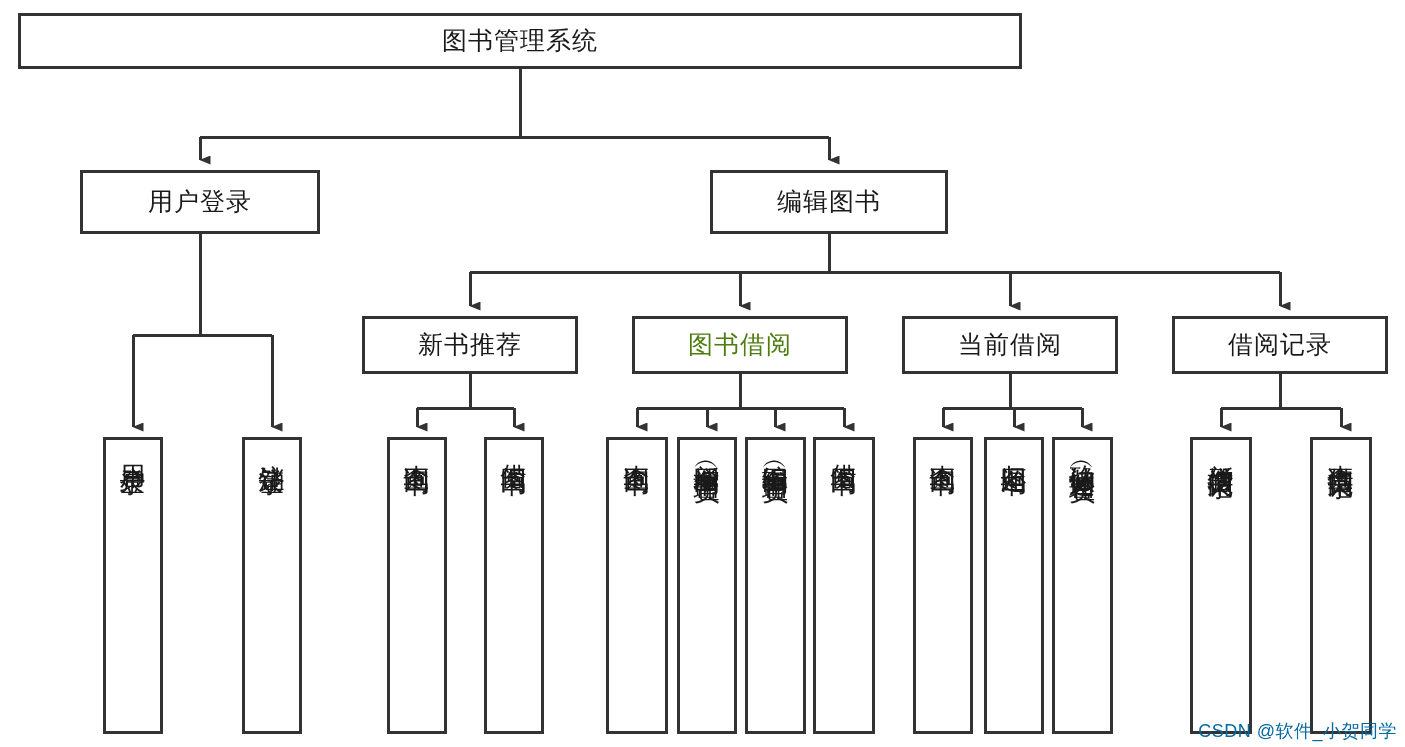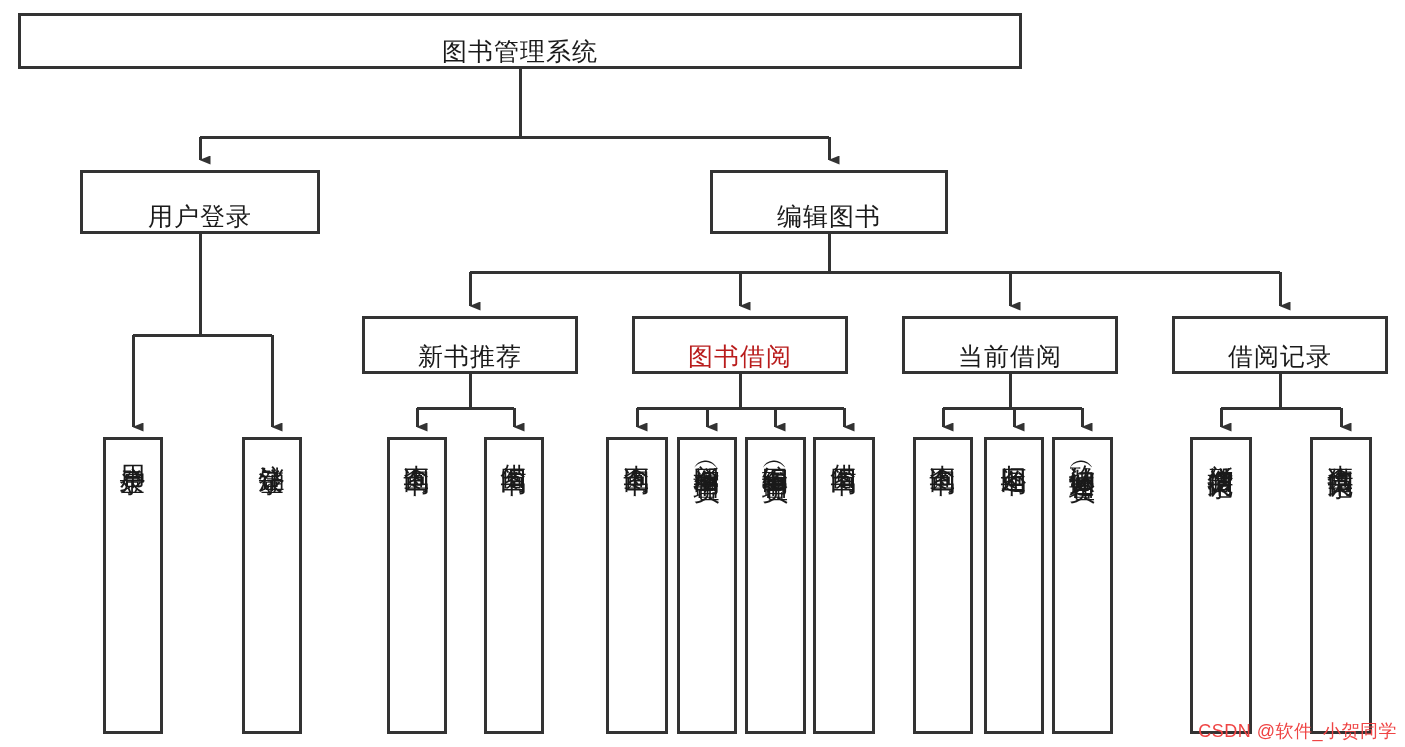--- a/index.html
+++ b/index.html
@@ -20,21 +20,21 @@
     top: 0;
     width: 1405px;
     height: 747px;
   }
   .node-box {
     position: absolute;
     box-sizing: border-box;
     border: 3px solid #333333;
     background: #ffffff;
     display: flex;
-    align-items: flex-end;
+    align-items: center;
     justify-content: center;
     color: #1a1a1a;
   }
   .node-label {
     display: block;
     text-align: center;
     line-height: 1.18;
     white-space: nowrap;
   }
   .node-box.horizontal .node-label {
@@ -136,21 +136,21 @@
   <div class="node-box horizontal" id="node-l2-0" style="left: 80px; top: 170px; width: 240px; height: 64px; border-color: rgb(51, 51, 51); color: rgb(26, 26, 26);">
     <span class="node-label">用户登录</span>
   </div>
   <div class="node-box horizontal" id="node-l2-1" style="left: 710px; top: 170px; width: 238px; height: 64px; border-color: rgb(51, 51, 51); color: rgb(26, 26, 26);">
     <span class="node-label">编辑图书</span>
   </div>
 
   <div class="node-box horizontal" id="node-l3-0" style="left: 362px; top: 316px; width: 216px; height: 58px; border-color: rgb(51, 51, 51); color: rgb(26, 26, 26);">
     <span class="node-label">新书推荐</span>
   </div>
-  <div class="node-box horizontal" id="node-l3-1" style="left: 632px; top: 316px; width: 216px; height: 58px; border-color: rgb(51, 51, 51); color: #b91c1c;">
+  <div class="node-box horizontal" id="node-l3-1" style="left: 632px; top: 316px; width: 216px; height: 58px; border-color: rgb(51, 51, 51); color: #4d7c0f;">
     <span class="node-label">图书借阅</span>
   </div>
   <div class="node-box horizontal" id="node-l3-3" style="left: 1172px; top: 316px; width: 216px; height: 58px; border-color: rgb(51, 51, 51); color: rgb(26, 26, 26);">
     <span class="node-label">借阅记录</span>
   </div>
   <div class="node-box horizontal" id="node-l3-2" style="left: 902px; top: 316px; width: 216px; height: 58px; border-color: rgb(51, 51, 51); color: rgb(26, 26, 26);">
     <span class="node-label">当前借阅</span>
   </div>
 
   <div class="node-box vertical" id="node-leaf-0" style="left: 103px; top: 437px; width: 60px; height: 297px; border-color: rgb(51, 51, 51); color: rgb(26, 26, 26);">
@@ -186,14 +186,14 @@
   <div class="node-box vertical" id="node-leaf-10" style="left: 1052px; top: 437px; width: 61px; height: 297px; border-color: rgb(51, 51, 51); color: rgb(26, 26, 26);">
     <span class="node-label">确认归还（管理员）</span>
   </div>
   <div class="node-box vertical" id="node-leaf-11" style="left: 1190px; top: 437px; width: 62px; height: 297px; border-color: rgb(51, 51, 51); color: rgb(26, 26, 26);">
     <span class="node-label">新增借阅记录</span>
   </div>
   <div class="node-box vertical" id="node-leaf-12" style="left: 1310px; top: 437px; width: 62px; height: 297px; border-color: rgb(51, 51, 51); color: rgb(26, 26, 26);">
     <span class="node-label">查询借阅记录</span>
   </div>
 
-  <div id="watermark" style="color: #ef4444;">CSDN @软件_小贺同学</div>
+  <div id="watermark" style="color: #0369a1;">CSDN @软件_小贺同学</div>
 </div>
 
 </body></html>

